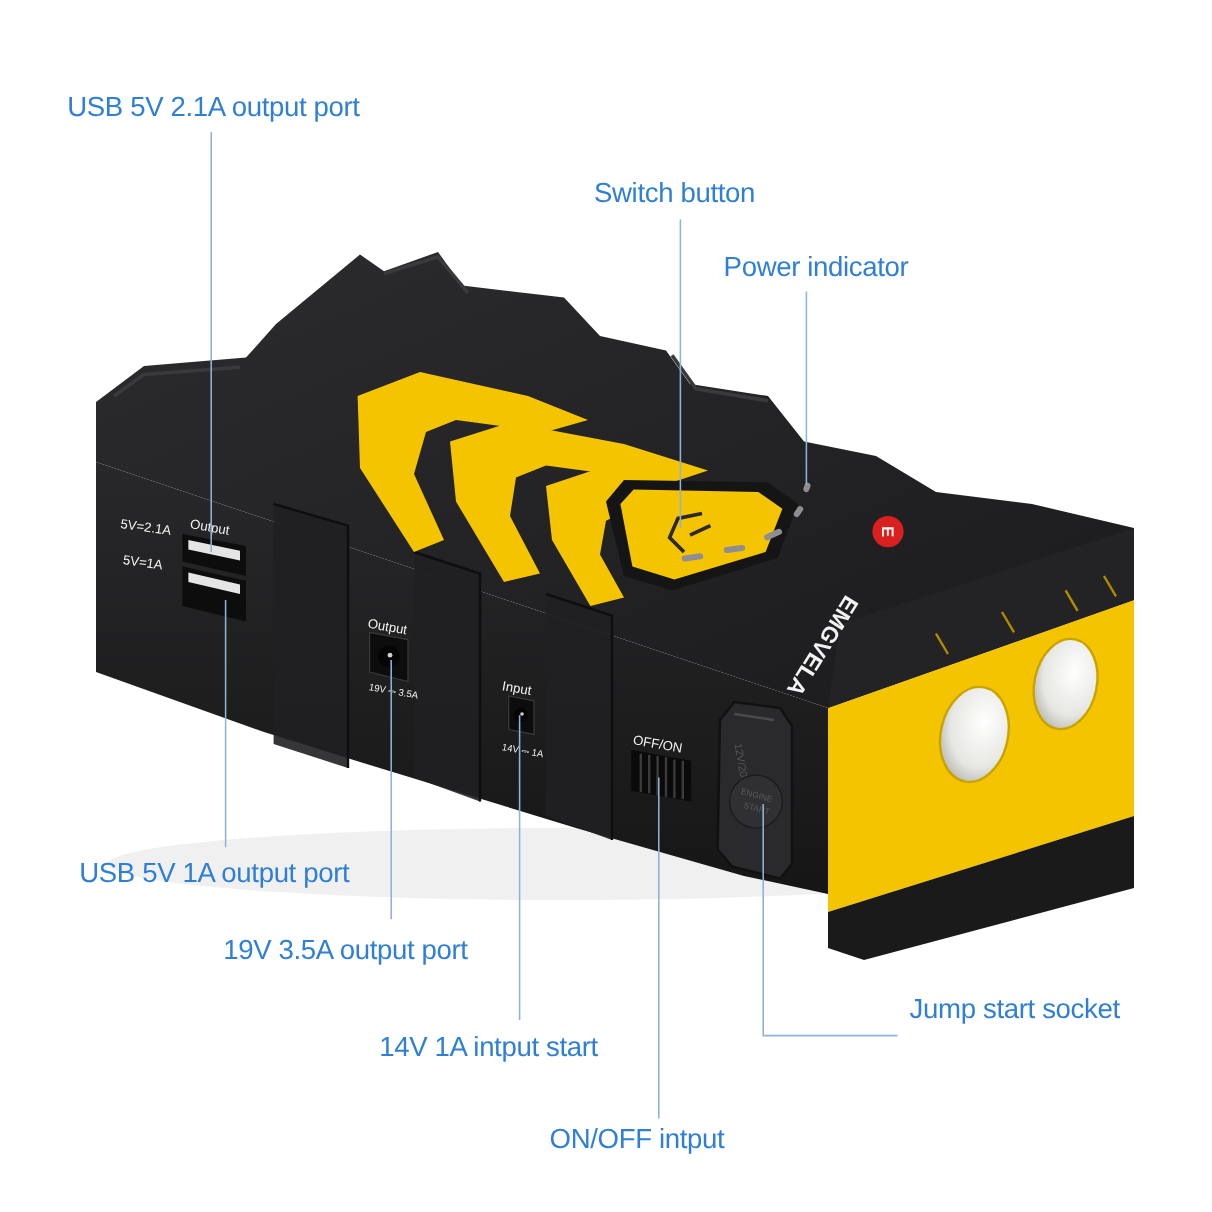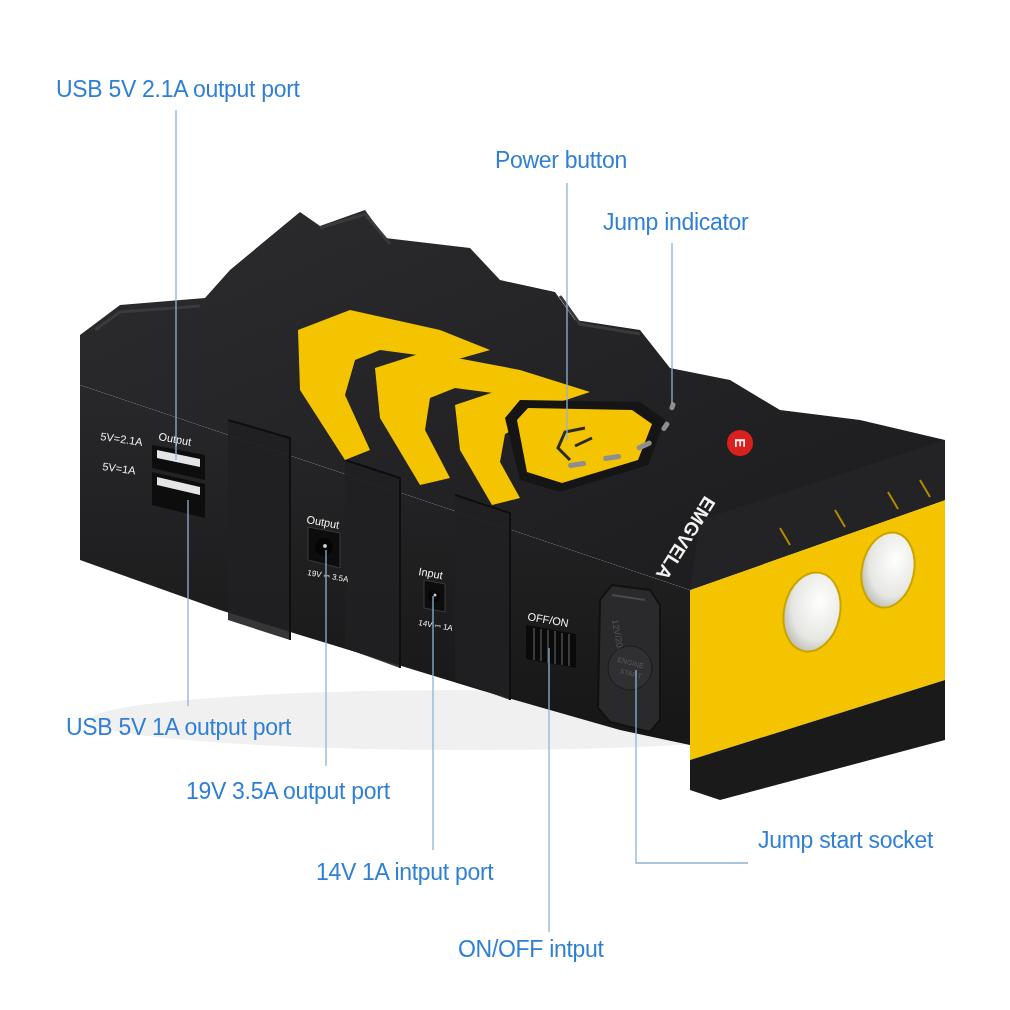--- a/index.html
+++ b/index.html
@@ -136,21 +136,21 @@
       <line x1="672" y1="243" x2="672" y2="404"></line>
       <line x1="188" y1="500" x2="188" y2="706"></line>
       <line x1="326" y1="550" x2="326" y2="766"></line>
       <line x1="433" y1="596" x2="433" y2="850"></line>
       <line x1="549" y1="648" x2="549" y2="932"></line>
       <polyline points="636,670 636,863 748,863"></polyline>
     </g>
   </svg>
 
   <div class="label" style="left:56px; top:78px;">USB 5V 2.1A output port</div>
-  <div class="label" style="left:495px; top:149px;">Power button</div>
-  <div class="label" style="left:603px; top:211px;">Jump indicator</div>
+  <div class="label" style="left:495px; top:149px;">Switch button</div>
+  <div class="label" style="left:603px; top:211px;">Power indicator</div>
   <div class="label" style="left:66px; top:716px;text-align:center;">USB 5V 1A output port</div>
   <div class="label" style="left:186px; top:780px;">19V 3.5A output port</div>
-  <div class="label" style="left:316px; top:861px;">14V 1A intput port</div>
+  <div class="label" style="left:316px; top:861px;">14V 1A intput start</div>
   <div class="label" style="left:458px; top:938px;">ON/OFF intput</div>
   <div class="label" style="left:758px; top:829px;">Jump start socket</div>
 
 </div>
 
 </body></html>

